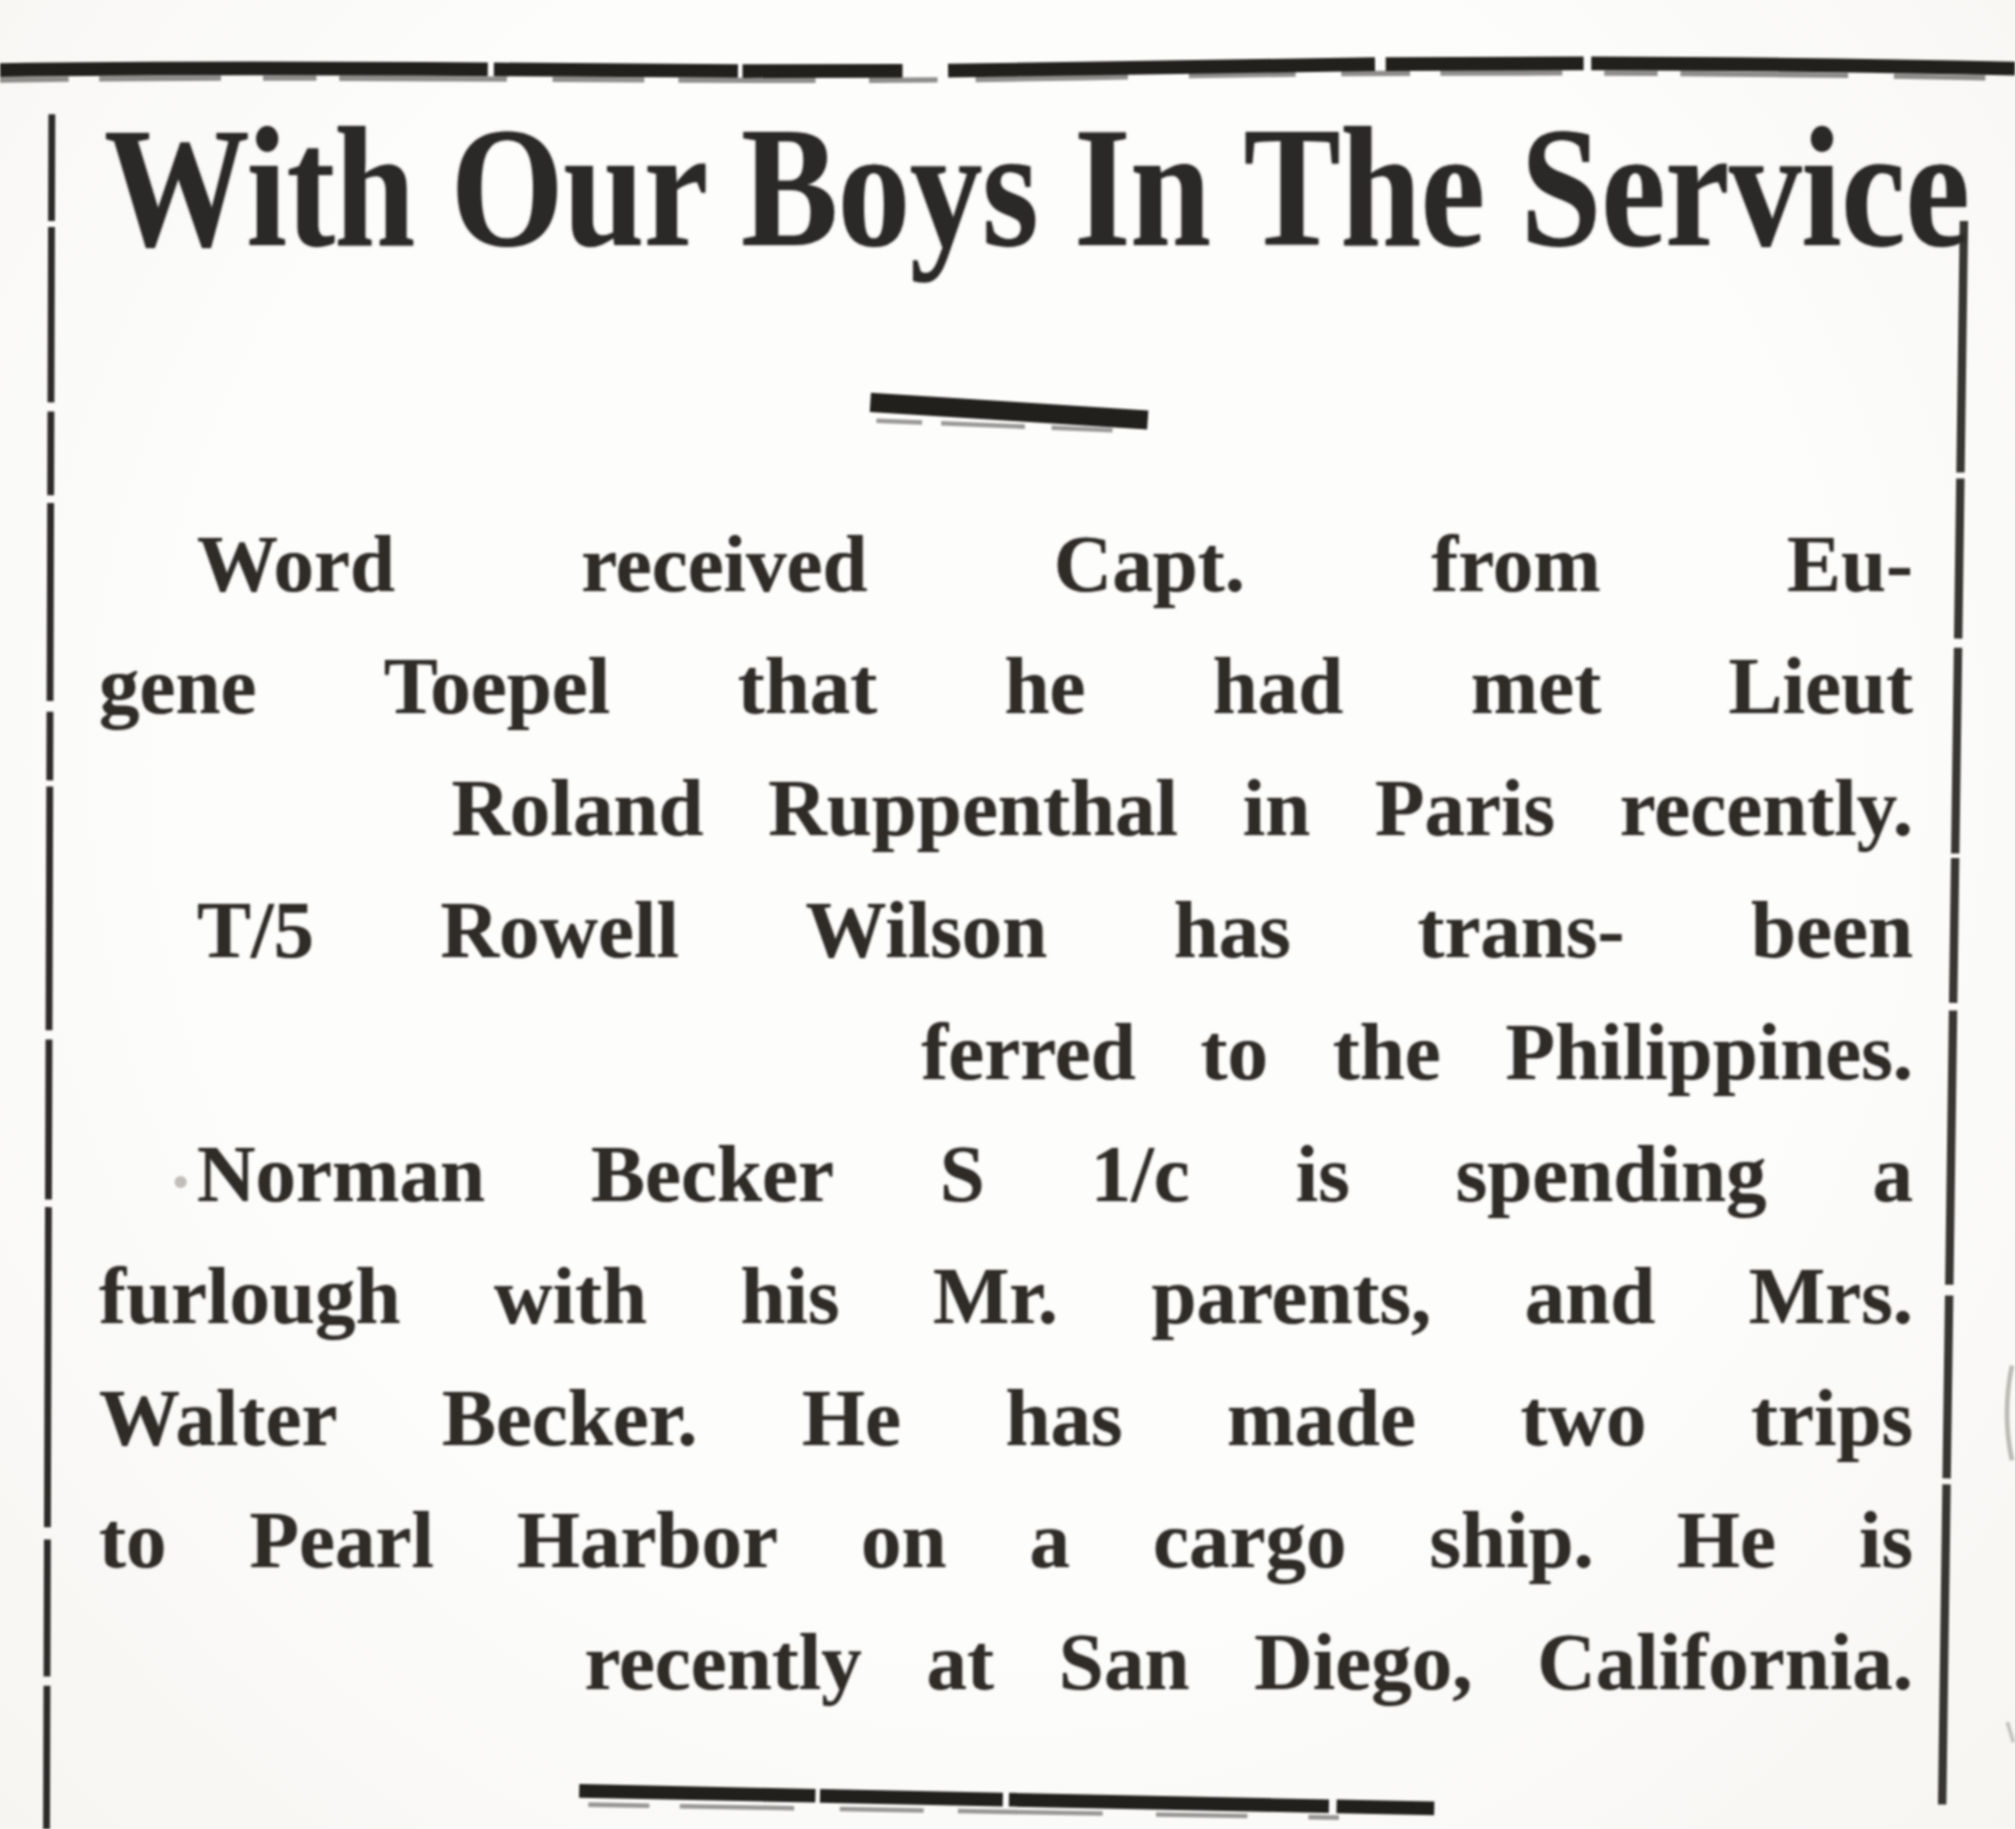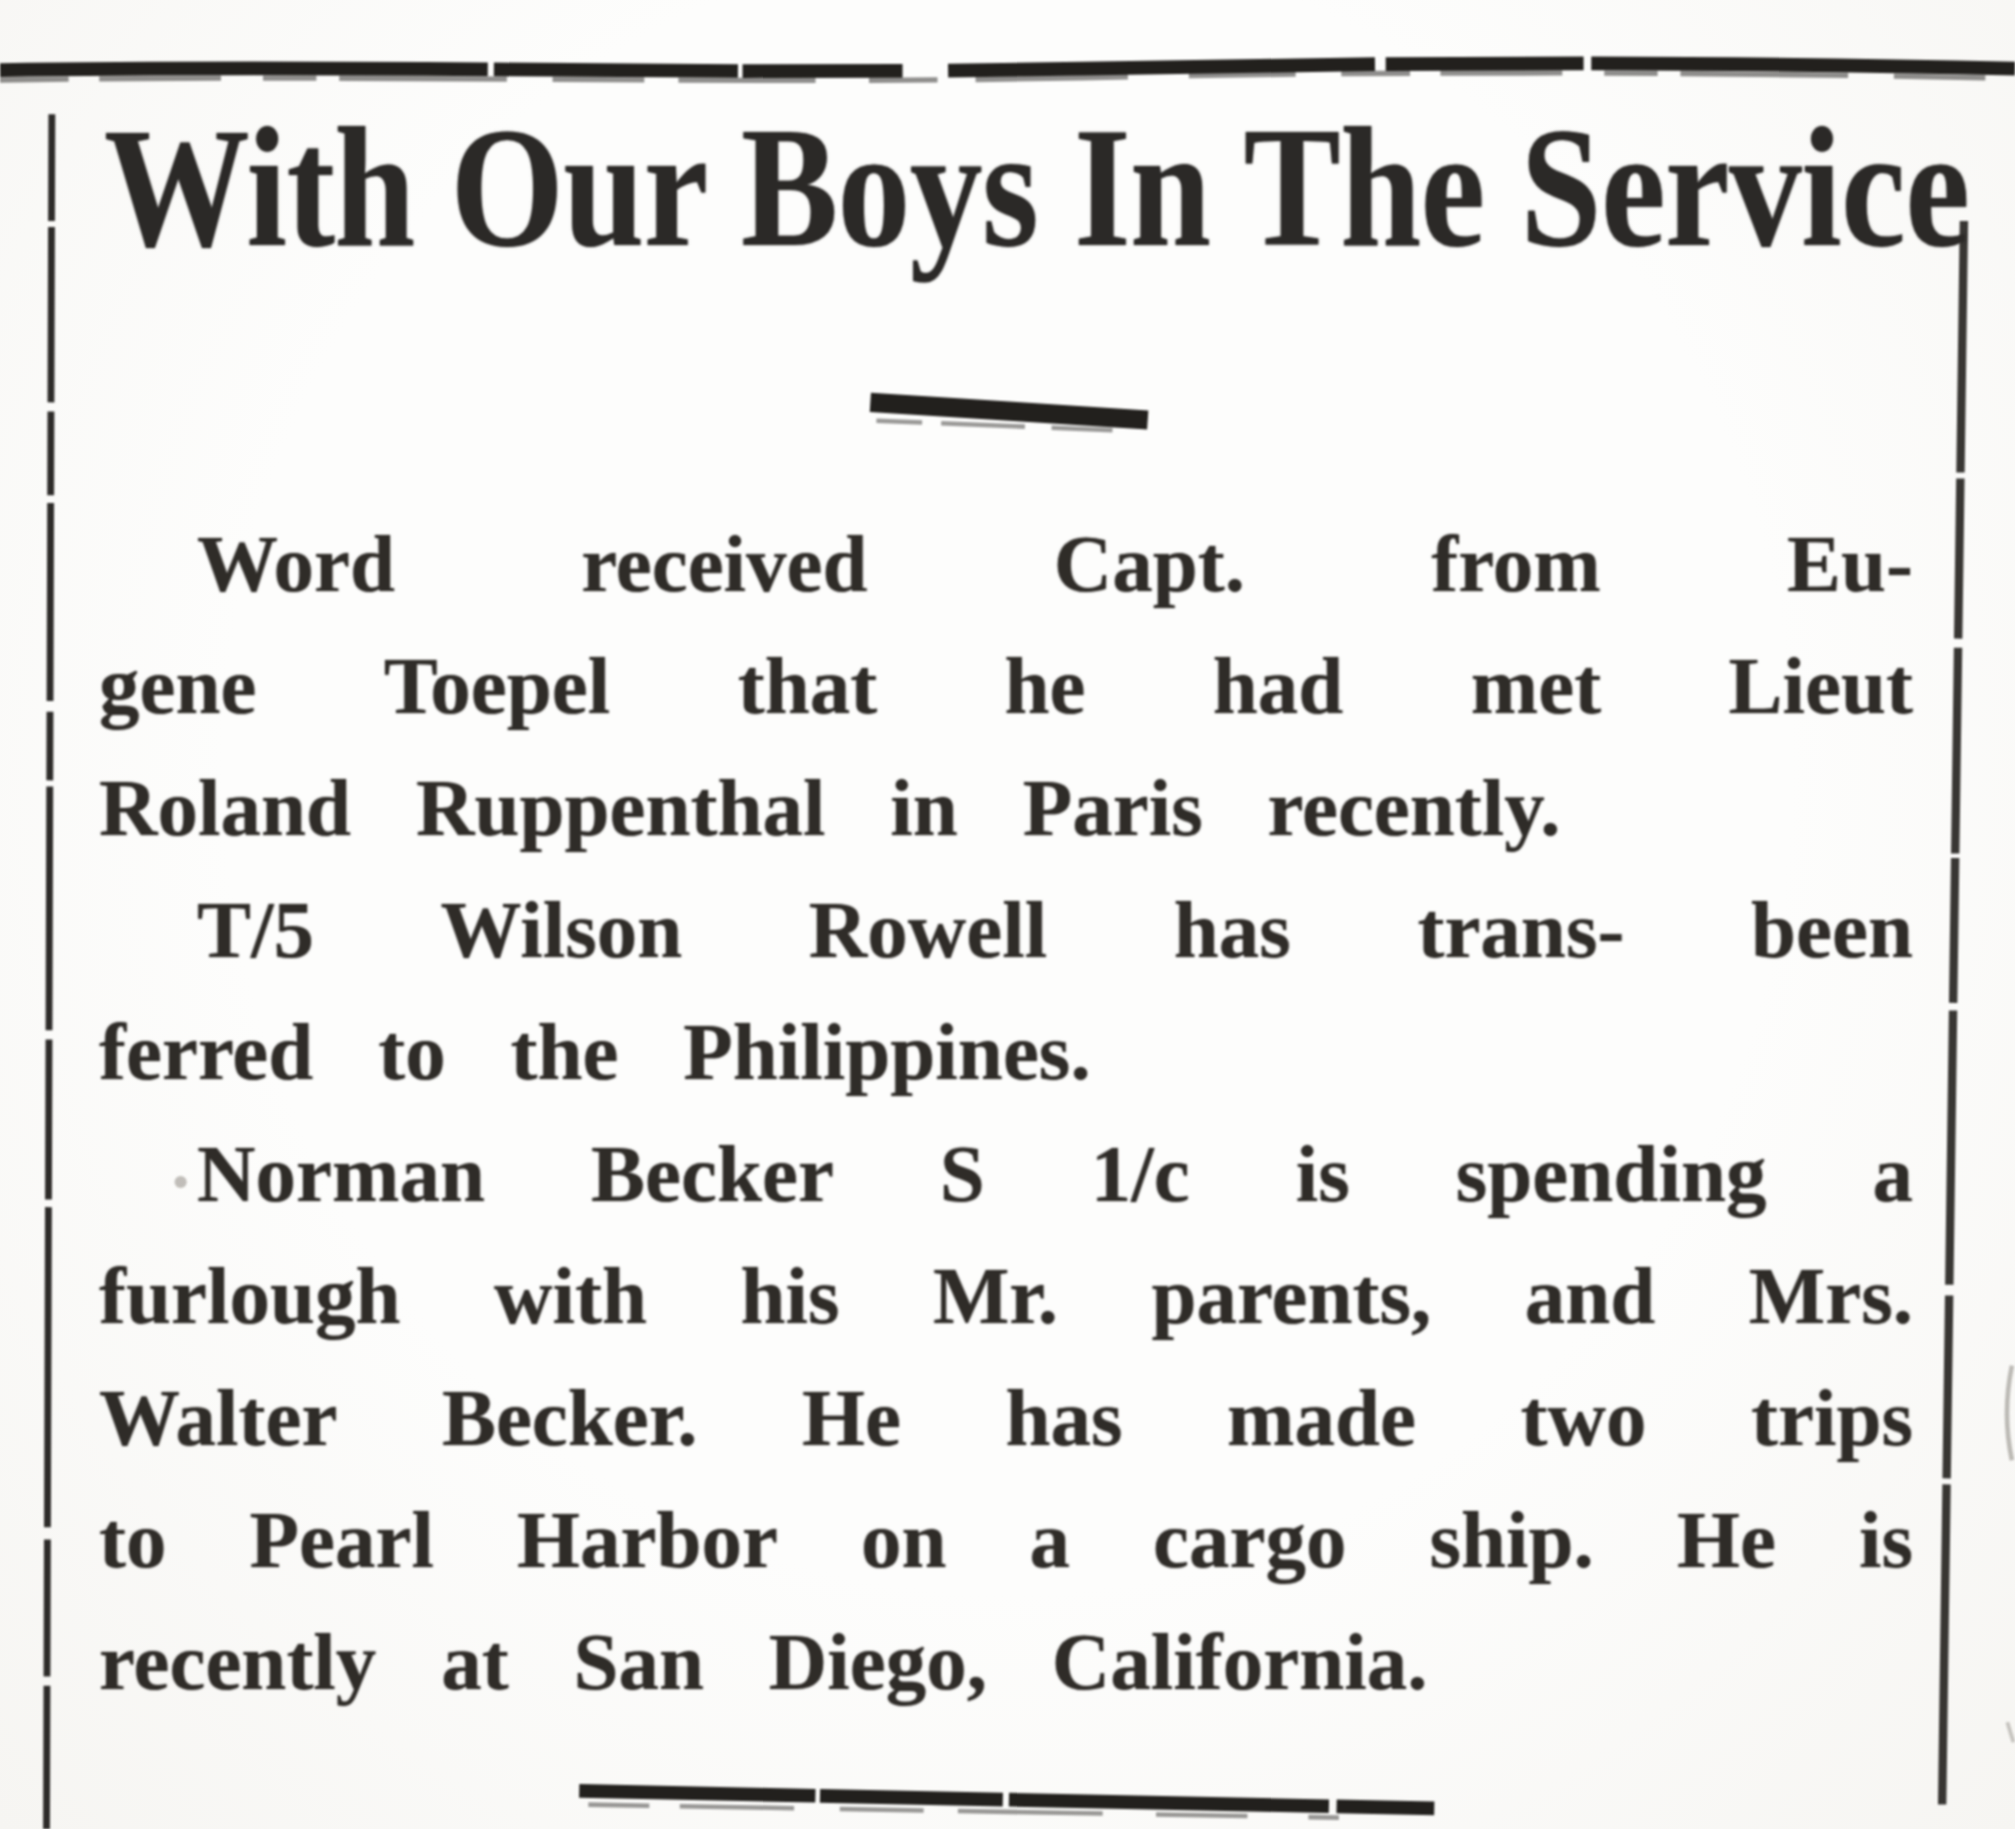--- a/index.html
+++ b/index.html
@@ -34,20 +34,21 @@
     width:1814px;
     font-size:81px;
     font-weight:700;
     color:var(--ink,#2f2c28);
     filter:blur(0.8px);
   }
   .line{
     height:122px;line-height:122px;
     white-space:nowrap;
     text-shadow:0 0 1.9px rgba(47,44,40,.5);
+    text-align:right;
   }
   .justify{display:flex;justify-content:space-between;align-items:baseline;}
   .indent{padding-left:98px;}
   .ragged{word-spacing:.55em;}
   .word{display:inline-block;}
   
   #rules-layer{position:absolute;left:0;top:0;filter:blur(1px);}
   .rule{fill:none;stroke:var(--rule,#22201d);stroke-linecap:butt;}
   .thick{stroke-width:18px;}
   .echo{stroke-width:7px;opacity:.5;}
@@ -99,22 +100,22 @@
         <span class="word">Toepel</span>
         <span class="word">that</span>
         <span class="word">he</span>
         <span class="word">had</span>
         <span class="word">met</span>
         <span class="word">Lieut</span>
       </div>
       <div class="line ragged">Roland Ruppenthal in Paris recently.</div>
       <div class="line justify indent">
         <span class="word">T/5</span>
+        <span class="word">Rowell</span>
         <span class="word">Wilson</span>
-        <span class="word">Rowell</span>
         <span class="word">has</span>
         <span class="word">trans-</span>
         <span class="word">been</span>
       </div>
       <div class="line ragged">ferred to the Philippines.</div>
       <div class="line justify indent">
         <span class="word">Norman</span>
         <span class="word">Becker</span>
         <span class="word">S</span>
         <span class="word">1/c</span>

